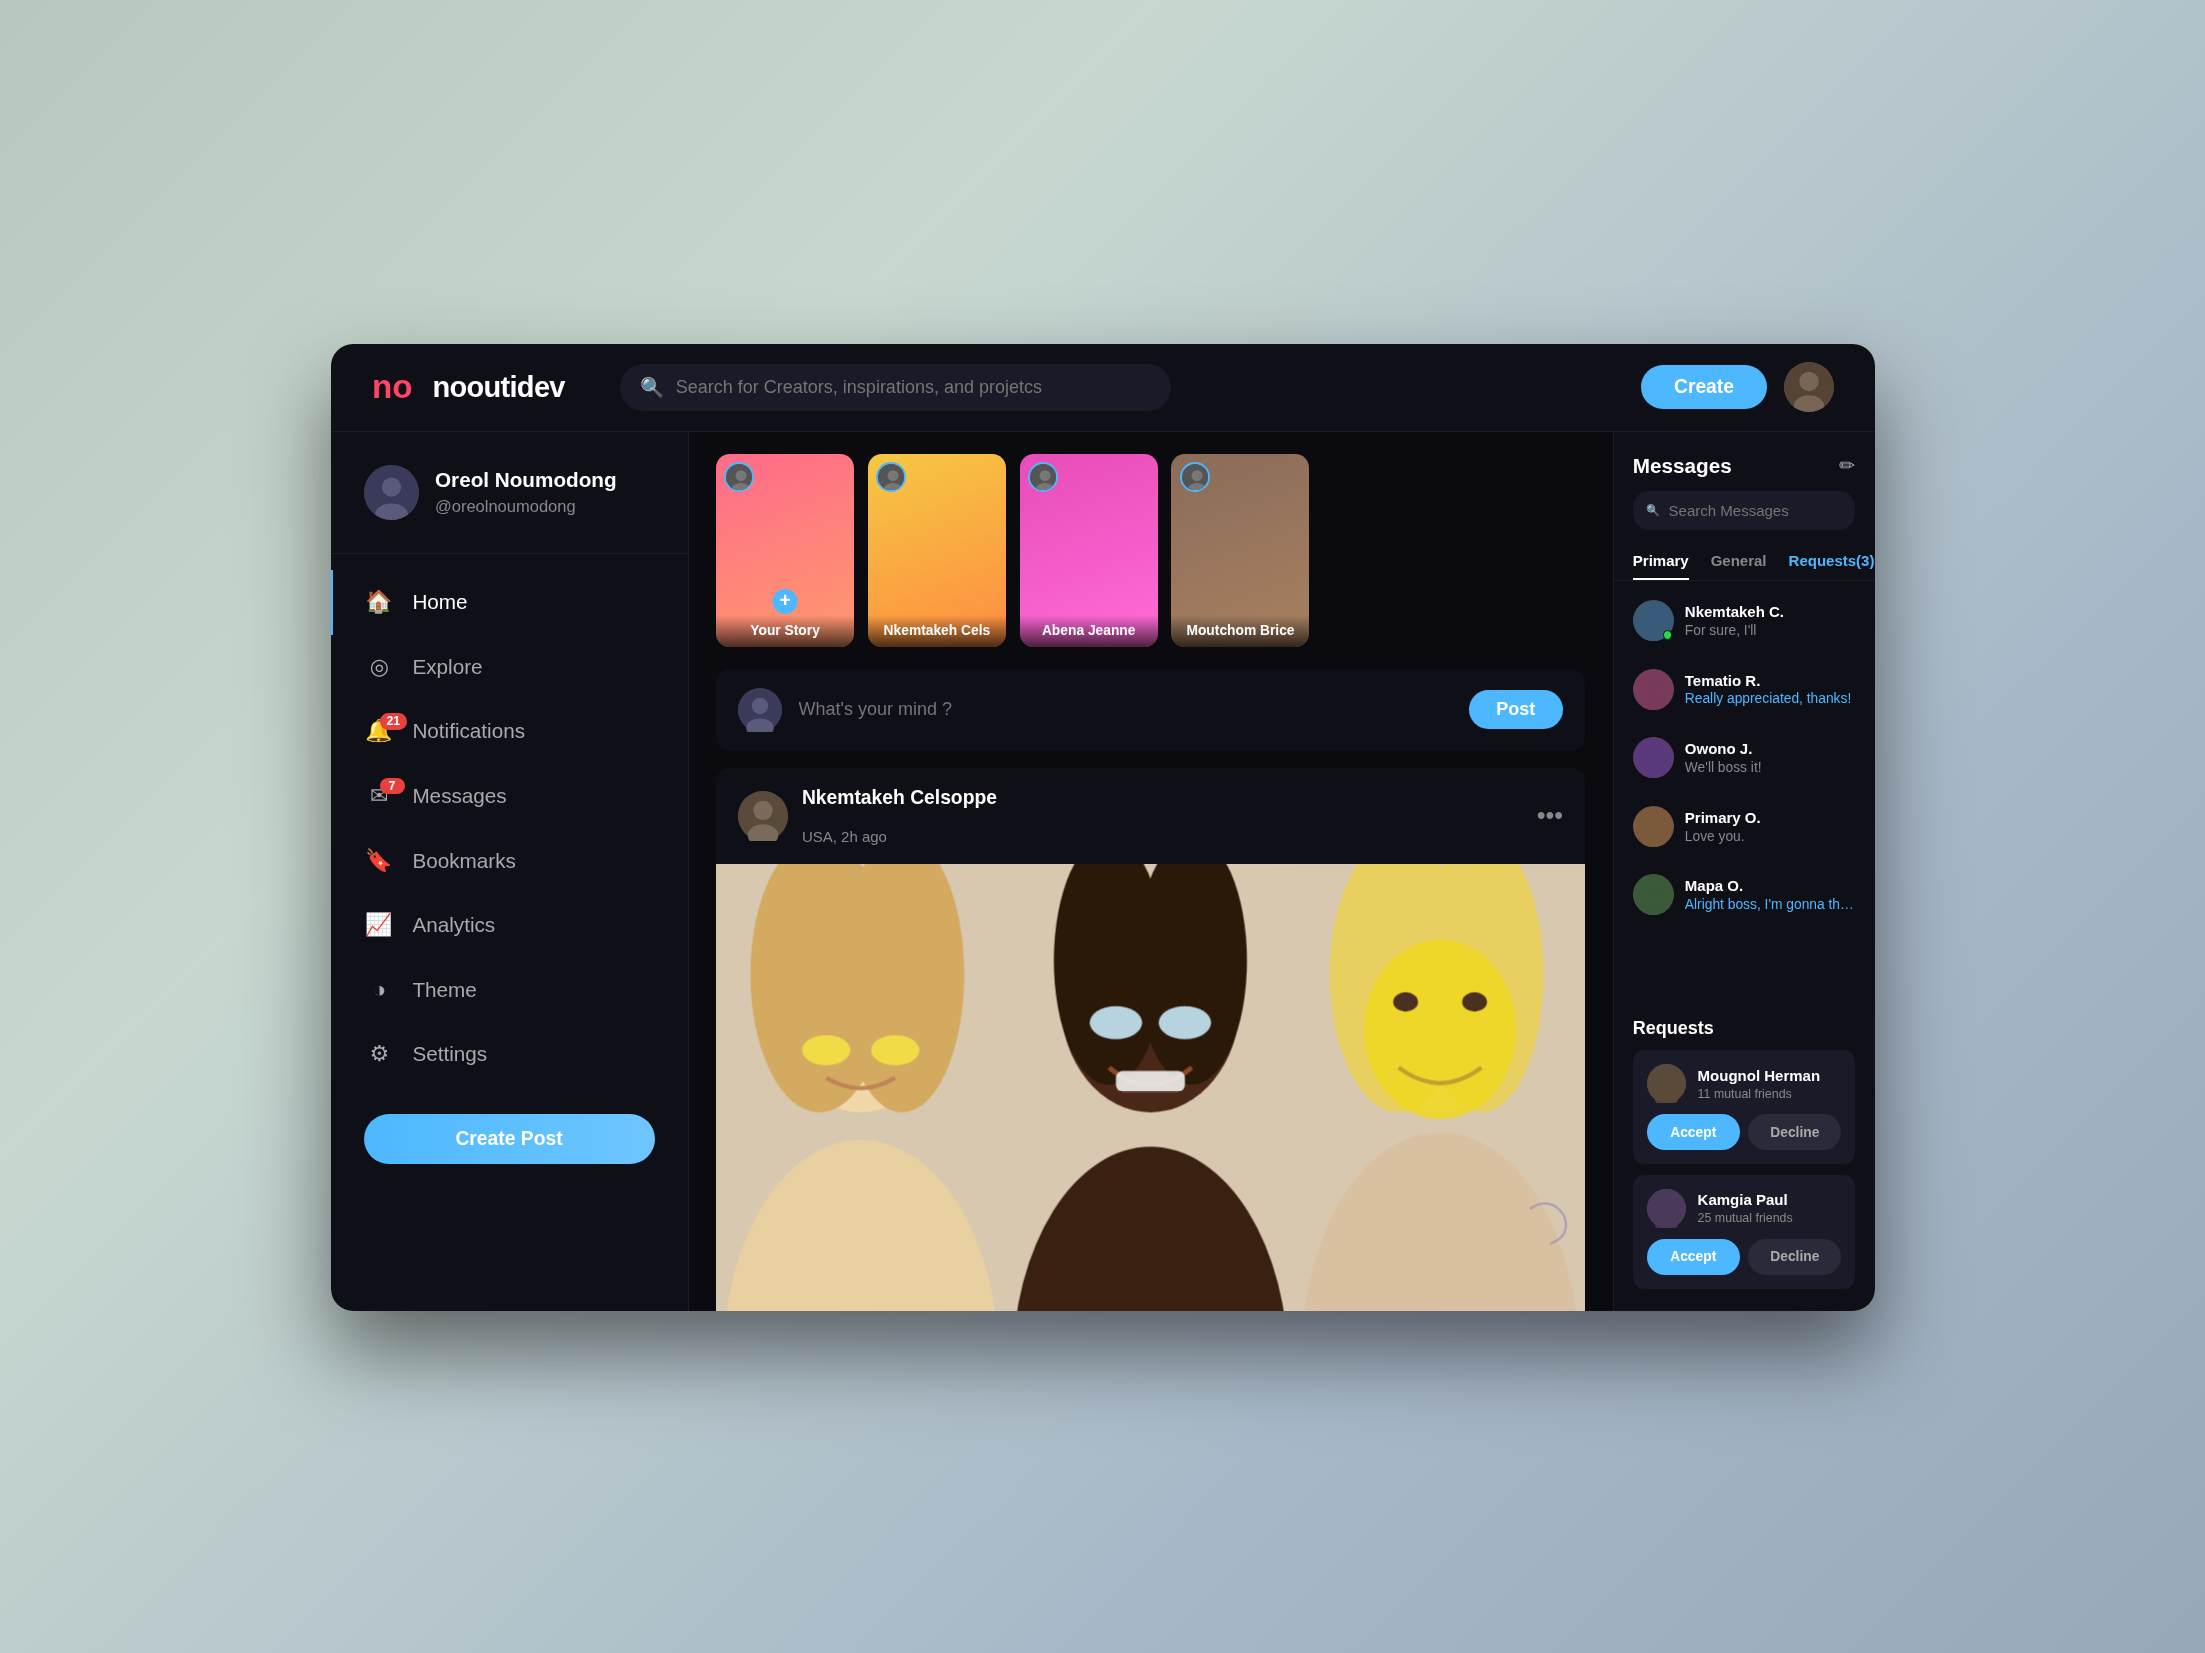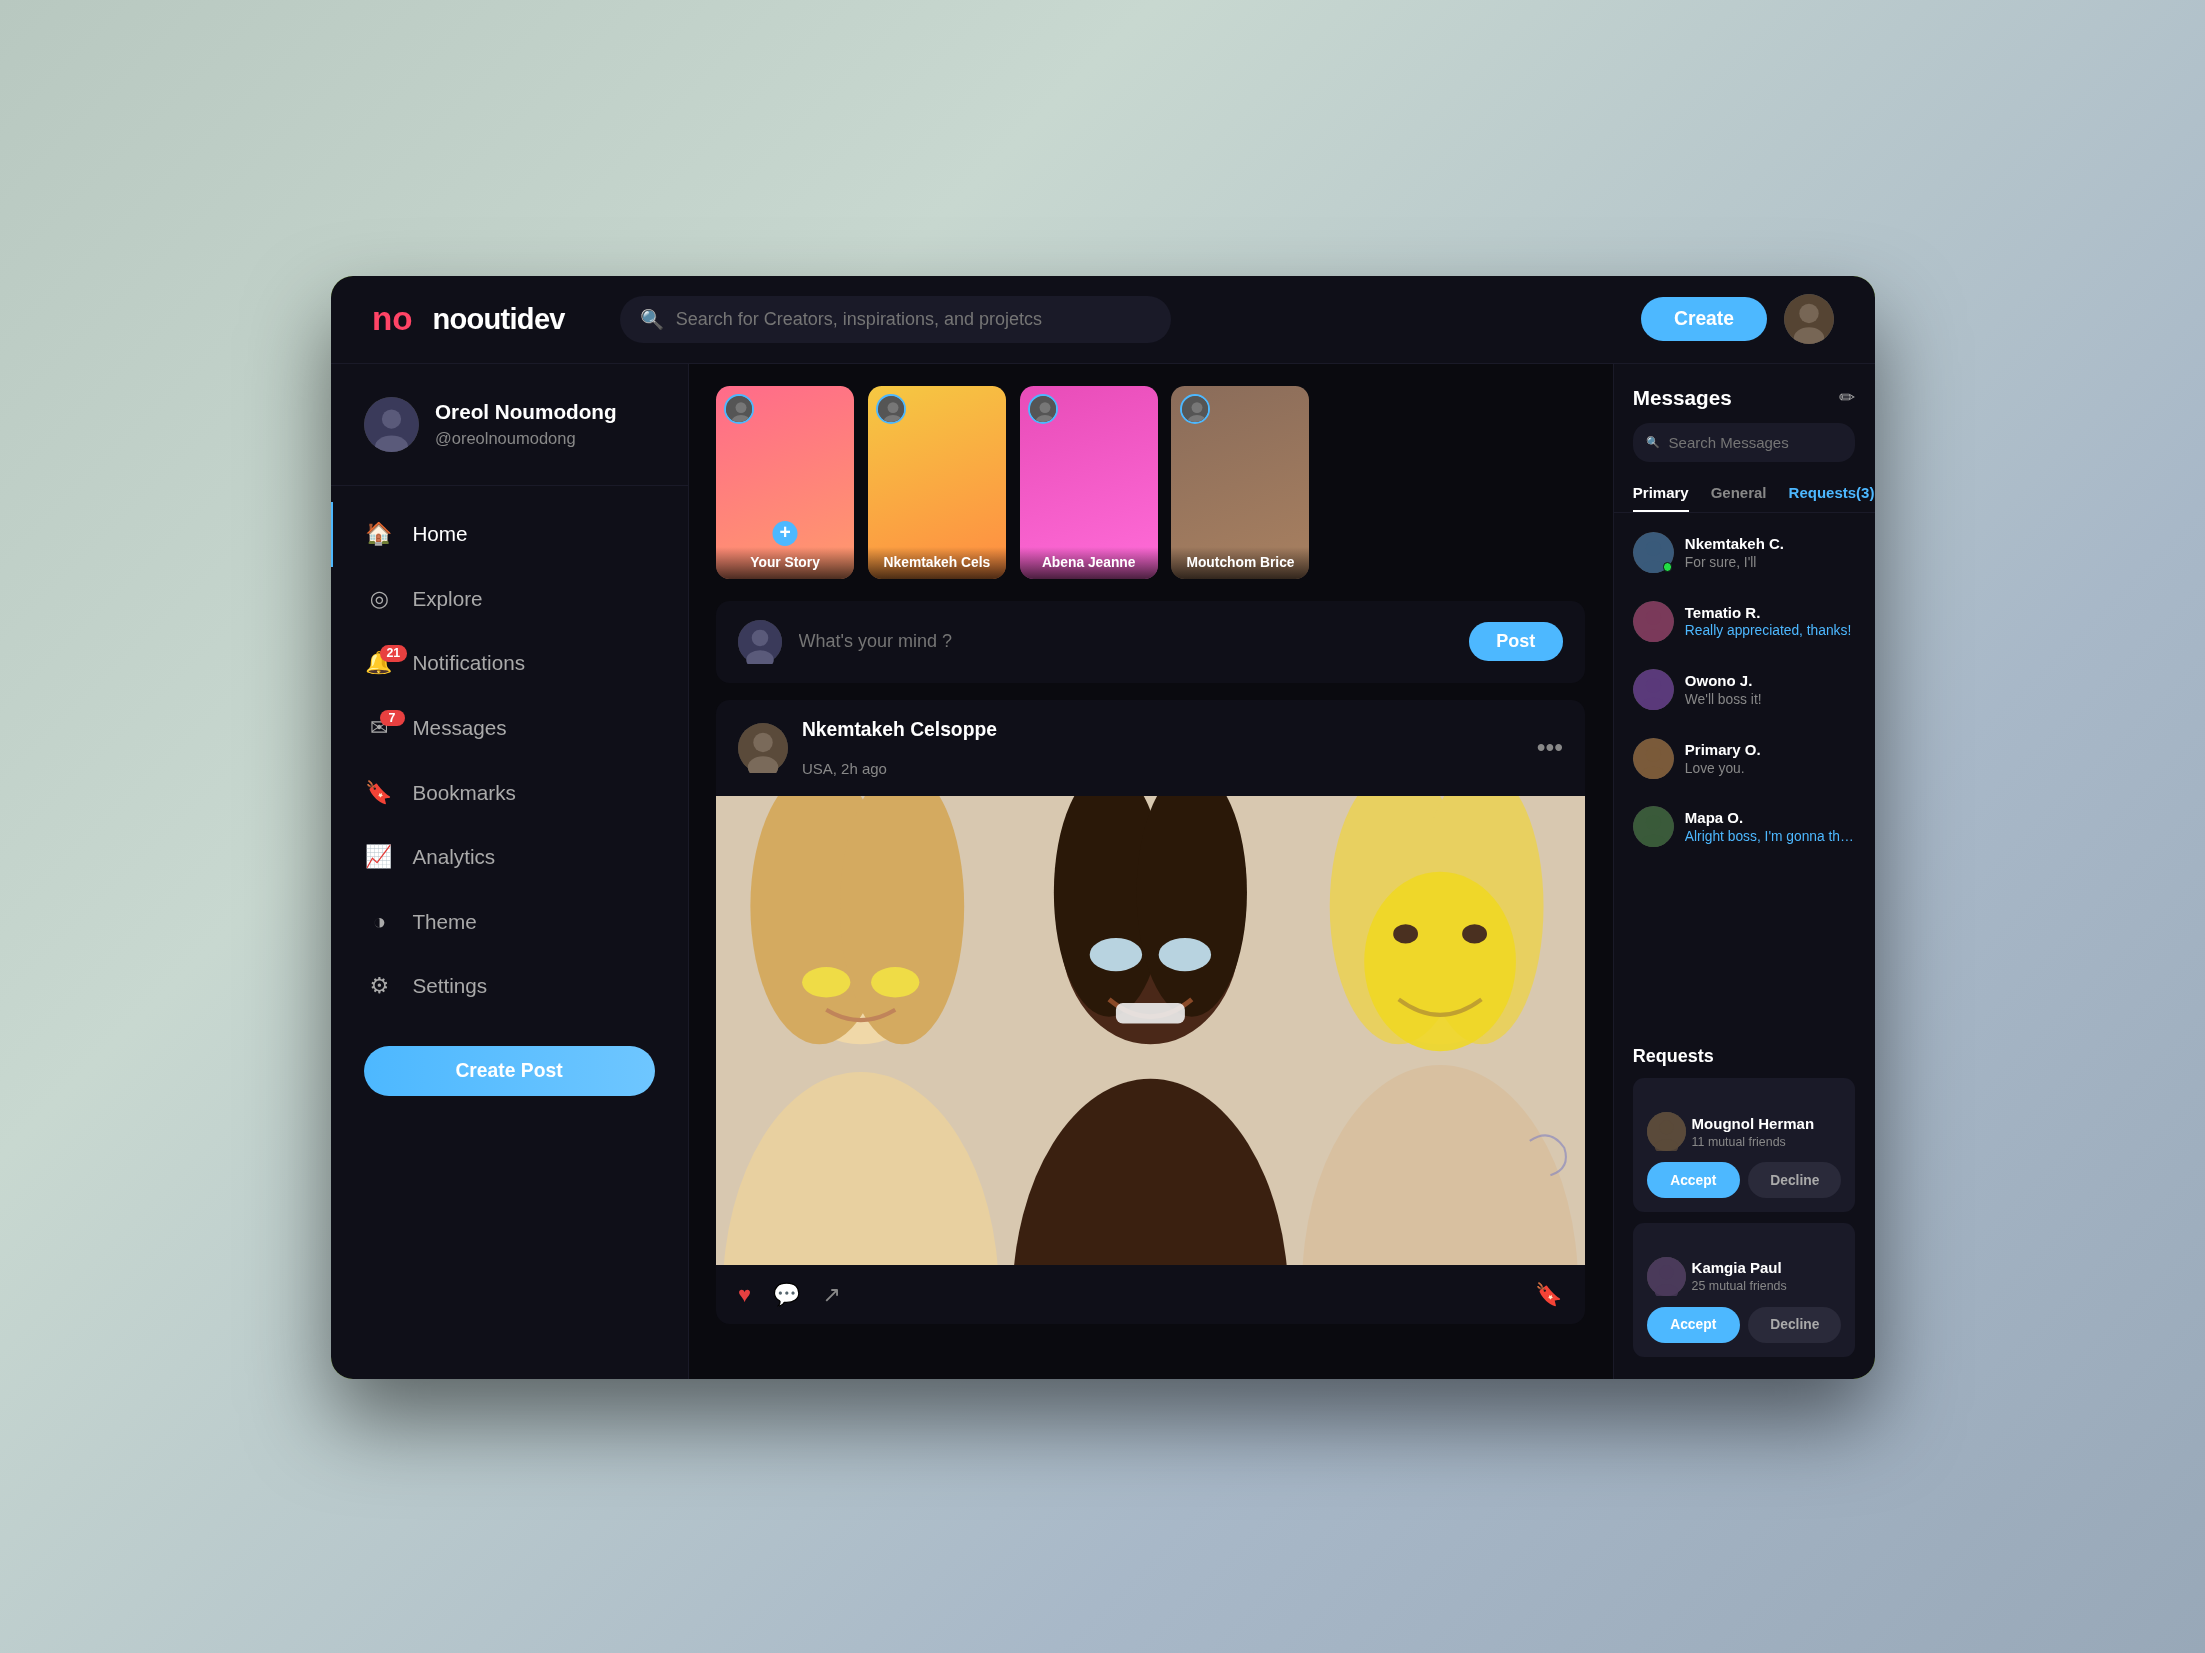--- a/index.html
+++ b/index.html
@@ -7,21 +7,21 @@
       width: 2205px;
       height: 1654px;
       background: linear-gradient(135deg, #b8c8c0 0%, #c8d8d0 30%, #a8b8c8 70%, #98a8b8 100%);
       display: flex;
       align-items: center;
       justify-content: center;
       font-family: -apple-system, BlinkMacSystemFont, 'Segoe UI', sans-serif;
     }
     .app-window {
       width: 1544px;
-      height: 1103px;
+      height: 967px;
       background: #bef264;
       border-radius: 22px;
       overflow: hidden;
       box-shadow: 0 41px 83px rgba(0,0,0,0.5);
       display: flex;
       flex-direction: column;
     }
     
     .header {
       height: 88px;
@@ -416,21 +416,21 @@
     .msg-preview.highlighted { color: #4db8ff; }
     
     .requests-section { padding: 11px 19.3px; }
     .requests-title { font-size: 18px; font-weight: 700; color: #fff; margin-bottom: 11px; }
     .request-item {
       background: #1a1a28;
       border-radius: 11px;
       padding: 13.8px;
       margin-bottom: 11px;
     }
-    .request-header { display: flex; align-items: center; gap: 6px; margin-bottom: 11px; margin-top: 20px; }
+    .request-header { display: flex; align-items: center; gap: 12px; margin-bottom: 11px; }
     .request-avatar { width: 39px; height: 39px; border-radius: 50%; background: #444; }
     .request-name { font-size: 15px; font-weight: 600; color: #fff; margin-bottom: 2.8px; }
     .request-mutual { font-size: 12.4px; color: #888; }
     .request-actions { display: flex; gap: 8.3px; }
     .accept-btn {
       flex: 1;
       height: 36px;
       background: #4db8ff;
       border: none;
       border-radius: 18px;

